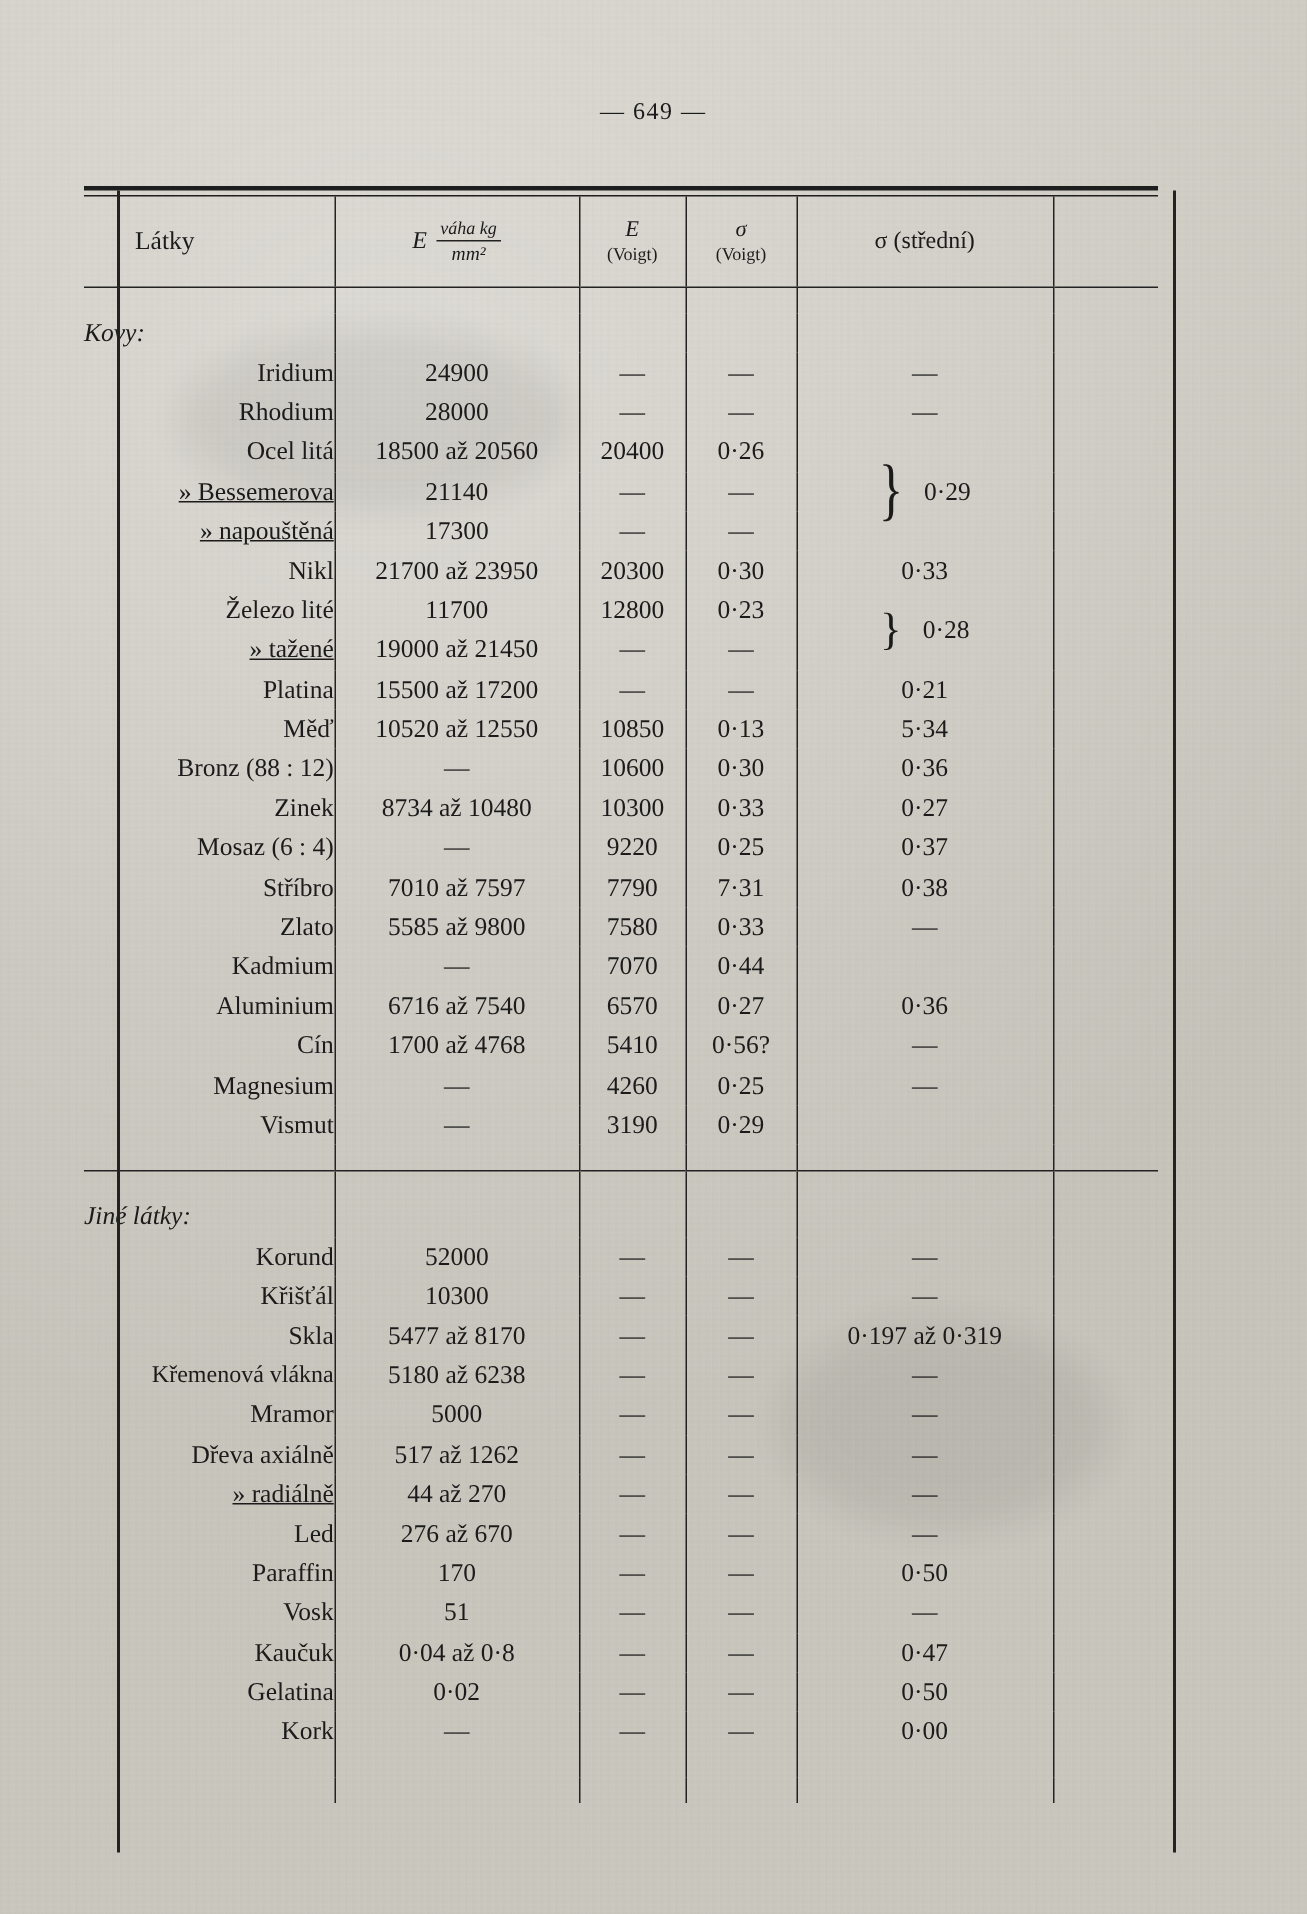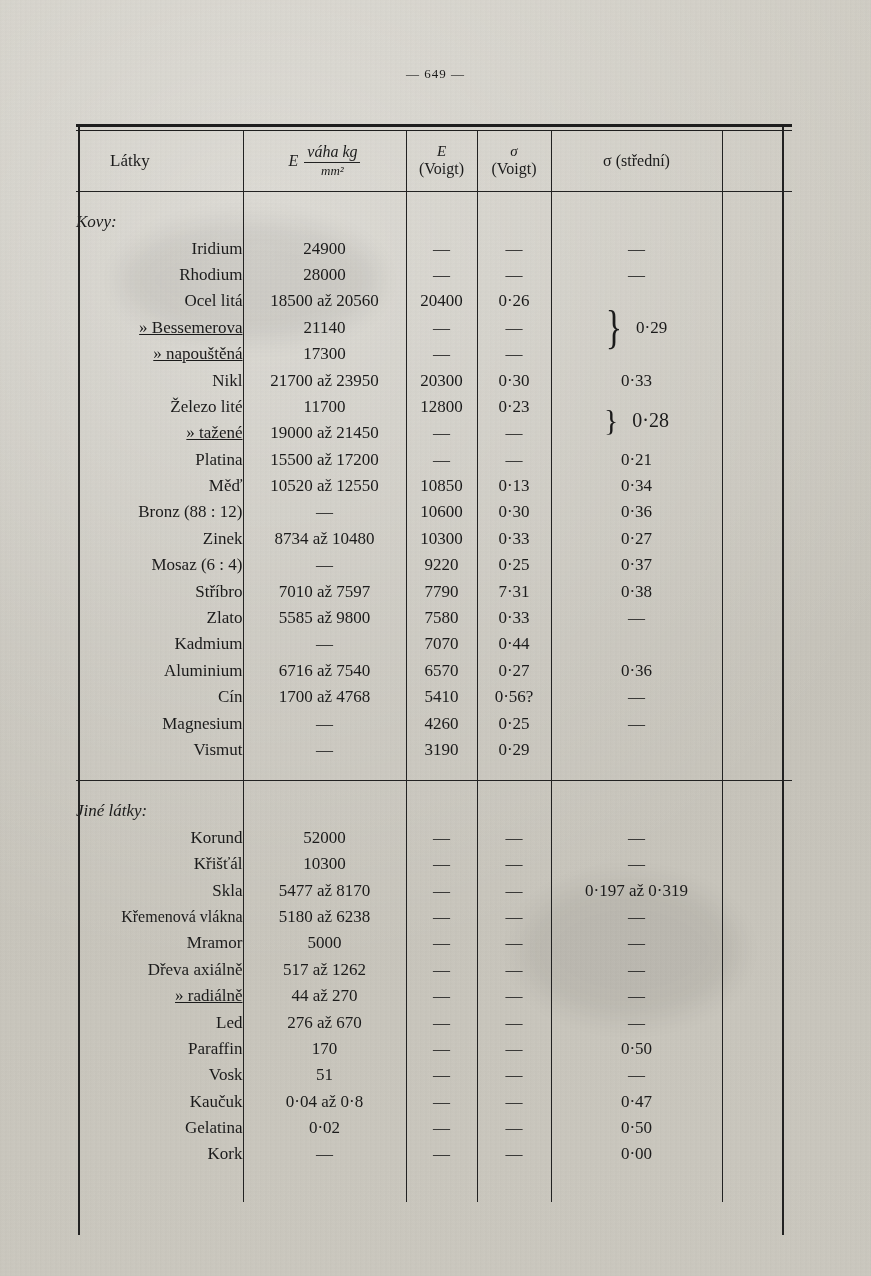--- a/index.html
+++ b/index.html
@@ -30,26 +30,26 @@
     background-image:
       repeating-linear-gradient(0deg, rgba(0,0,0,0.016) 0px, rgba(0,0,0,0) 2px, rgba(0,0,0,0.012) 4px),
       repeating-linear-gradient(90deg, rgba(0,0,0,0.013) 0px, rgba(0,0,0,0) 3px, rgba(255,255,255,0.02) 5px);
     pointer-events: none;
   }
   .pagenum {
     position: absolute;
     top: 66px;
     left: 0; right: 0;
     text-align: center;
-    font-size: 13px;
+    font-size: 16px;
     letter-spacing: 1px;
   }
   .table-wrap {
     position: absolute;
-    left: 76px;
+    left: 56px;
     top: 124px;
     width: 716px;
   }
   .rule-top-thick {
     height: 3px;
     background: #1e1e1e;
     width: 100%;
   }
   .rule-top-thin {
     height: 1px;
@@ -98,35 +98,35 @@
   .hdr-E-frac .ital { font-style: italic; font-size: 16px; }
   .frac {
     display: inline-block;
     text-align: center;
     font-style: italic;
     line-height: 1.05;
     vertical-align: middle;
   }
   .frac .num {
     display: block;
-    font-size: 16px;
+    font-size: 12px;
     padding: 0 3px 1px 3px;
     border-bottom: 1px solid #222;
   }
   .frac .den {
     display: block;
     font-size: 13px;
     padding-top: 1px;
     text-align: center;
   }
   .hdr-two {
     line-height: 1.15;
   }
   .hdr-two .l1 { font-style: italic; font-size: 15px; display:block; }
-  .hdr-two .l2 { font-size: 16px; display:block; }
+  .hdr-two .l2 { font-size: 12px; display:block; }
   .hdr-sigma { font-size: 16px; }
 
   tbody td {
     height: 26.4px;
     font-size: 17px;
   }
   td.name {
     text-align: right;
     padding-left: 16px;
     white-space: nowrap;
@@ -291,21 +291,21 @@
         </tr>
 
         <tr>
           <td class="name">Železo  lité</td>
           <td class="vl val">11700</td>
           <td class="vl val">12800</td>
           <td class="vl val">0·23</td>
           <td class="vl grp-cell" rowspan="2">
             <div style="display:flex; align-items:center; justify-content:center; gap:14px;">
               <span class="brace" style="transform:scaleY(1.0); font-size:30px;">}</span>
-              <span style="font-size:20px;">0·28</span>
+              <span style="font-size:17px;">0·28</span>
             </div>
           </td>
           <td class="vl"></td>
         </tr>
         <tr>
           <td class="name indent">»     tažené</td>
           <td class="vl val">19000 až 21450</td>
           <td class="vl val">—</td>
           <td class="vl val">—</td>
           <td class="vl"></td>
@@ -317,21 +317,21 @@
           <td class="vl val">—</td>
           <td class="vl val">—</td>
           <td class="vl val">0·21</td>
           <td class="vl"></td>
         </tr>
         <tr>
           <td class="name">Měď</td>
           <td class="vl val">10520 až 12550</td>
           <td class="vl val">10850</td>
           <td class="vl val">0·13</td>
-          <td class="vl val">0·34</td>
+          <td class="vl val">5·34</td>
           <td class="vl"></td>
         </tr>
         <tr>
           <td class="name">Bronz  (88 : 12)</td>
           <td class="vl val">—</td>
           <td class="vl val">10600</td>
           <td class="vl val">0·30</td>
           <td class="vl val">0·36</td>
           <td class="vl"></td>
         </tr>

